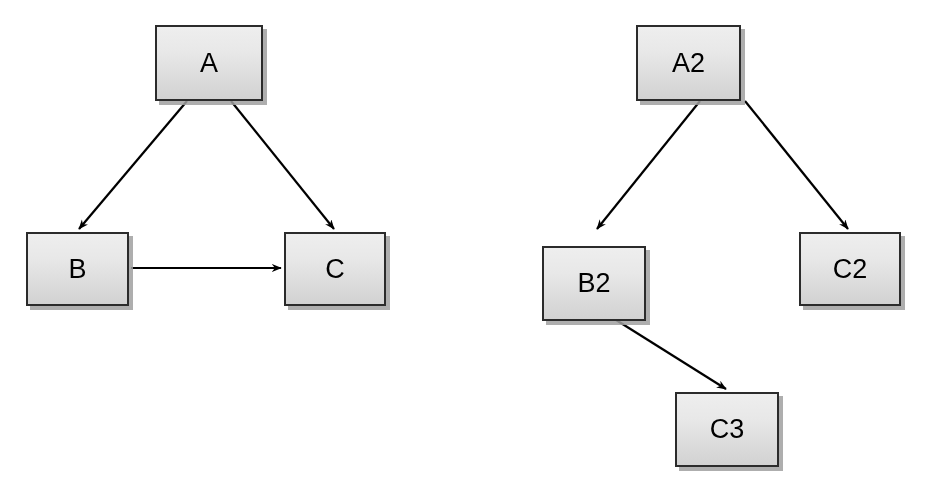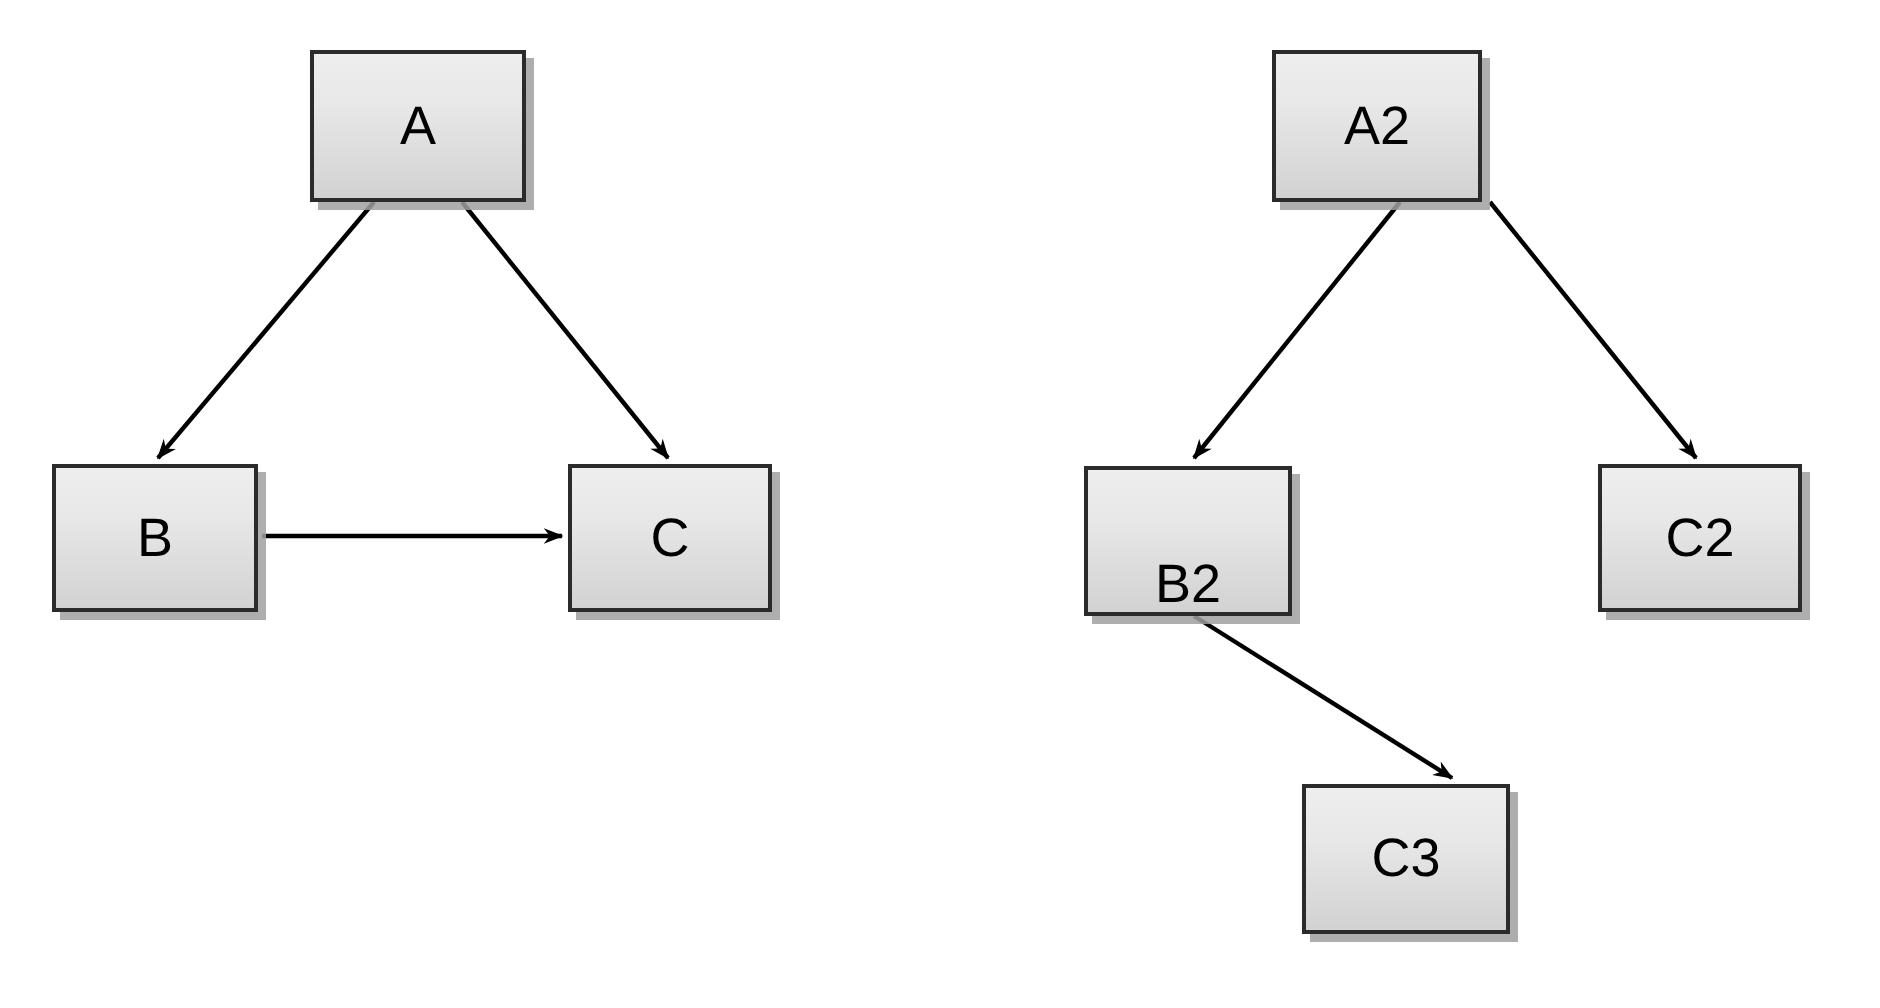--- a/index.html
+++ b/index.html
@@ -74,24 +74,24 @@
       </div>
       <div class="node" style="left: 26px; top: 232px; width: 103px; height: 74px;">
         <span class="node-label">B</span>
       </div>
       <div class="node" style="left: 284px; top: 232px; width: 102px; height: 74px;">
         <span class="node-label">C</span>
       </div>
       <div class="node" style="left: 636px; top: 25px; width: 105px; height: 76px;">
         <span class="node-label">A2</span>
       </div>
-      <div class="node" style="left: 542px; top: 233px; width: 104px; height: 75px; align-items: flex-end;">
+      <div class="node" style="left: 542px; top: 246px; width: 104px; height: 75px;">
         <span class="node-label">B2</span>
       </div>
       <div class="node" style="left: 799px; top: 232px; width: 102px; height: 74px;">
         <span class="node-label">C2</span>
       </div>
-      <div class="node" style="left: 651px; top: 392px; width: 104px; height: 75px;">
+      <div class="node" style="left: 675px; top: 392px; width: 104px; height: 75px;">
         <span class="node-label">C3</span>
       </div>
     </div>
 
 </div>
 
 </body></html>

